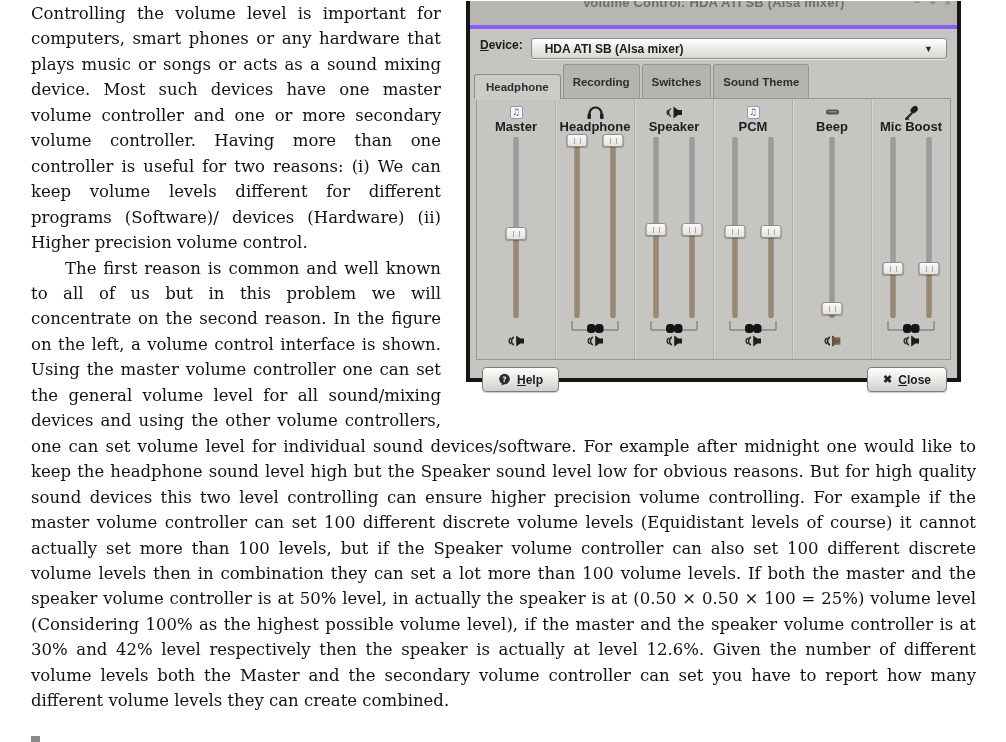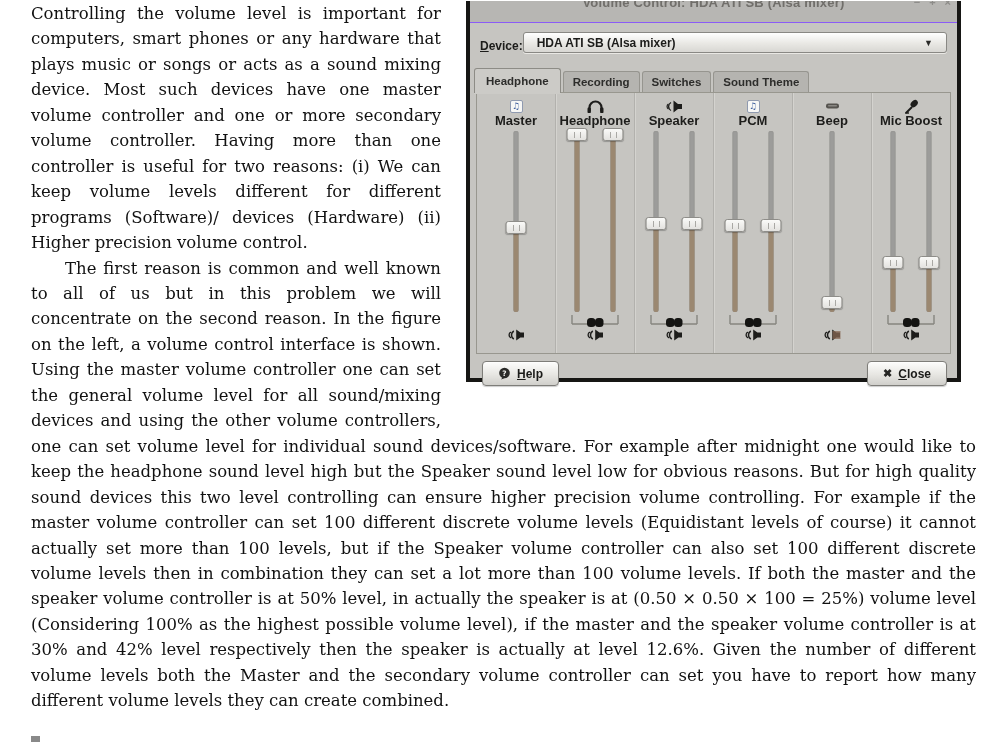--- a/index.html
+++ b/index.html
@@ -15,48 +15,48 @@
 
   
   .fig-float { float:right; width:510px; height:381px; margin:0 0 27px 25px; padding-right:15px; }
   .vc-window {
     width:495px; height:381px; background:#c6c5c1;
     border:4px solid #161614; border-top:none;
     font-family:"Liberation Sans","DejaVu Sans",sans-serif;
     display:flex; flex-direction:column; position:relative;
   }
   .titlebar {
-    height:22px; overflow:hidden; background:#b7b6b3;
-    border-bottom:1px solid #8b5cf6; position:relative; flex:none;
+    height:28px; overflow:hidden; background:#b7b6b3;
+    border-bottom:4px solid #8b5cf6; position:relative; flex:none;
   }
   .title-text {
     display:block; text-align:center; font-weight:bold; font-size:13px;
     color:#716f6b; position:relative; top:-6px; letter-spacing:.2px;
   }
   .win-btns { position:absolute; right:6px; top:-5px; display:flex; gap:9px;
     color:#8d8c89; font-size:11px; font-weight:bold; }
   .win-btns span { cursor:default; }
 
-  .device-row { flex:none; display:flex; align-items:flex-end; padding:9px 10px 0 10px; }
+  .device-row { flex:none; display:flex; align-items:flex-start; padding:9px 10px 0 10px; gap:8px; }
   .device-label { font-weight:bold; font-size:12px; color:#1c1c1a; }
   .device-label u, .btn u { text-decoration:underline; }
   .combo {
     flex:1; height:21px; border:1px solid #898884; border-radius:3px;
     background:linear-gradient(#ffffff,#e9e8e4 55%,#d8d7d3);
     display:flex; align-items:center; padding:0 13px; font-weight:bold;
     font-size:12px; color:#1c1c1a; box-shadow:0 1px 0 #e9e8e4;
   }
   .combo .combo-text { flex:1; white-space:nowrap; overflow:hidden; }
   .combo .arrow { font-size:9px; color:#2b2b29; padding-left:6px; }
 
   .tabs { flex:none; display:flex; align-items:flex-end; margin:14px 0 0 4px; height:25px; position:relative; z-index:2; }
   .tab {
     font-size:11.5px; font-weight:bold; color:#2d2d2b;
     background:#b5b4b0; border:1px solid #96958f; border-bottom:none;
-    border-radius:3px 3px 0 0; padding:3px 9px 3px 9px; margin-right:2px; height:21px;
+    border-radius:3px 3px 0 0; padding:3px 9px 3px 9px; margin-right:2px; height:34px;
     display:flex; align-items:center;
   }
   .tab.active {
     background:#cccbc7; height:25px; padding:4px 11px; margin-bottom:-1px;
     border-color:#8d8c86; box-shadow:0 1px 0 #cccbc7;
   }
 
   .panel {
     flex:none; height:262px; margin:0 6px; border:1px solid #98978f;
     background:#c6c5c1; display:flex; position:relative; z-index:1;

